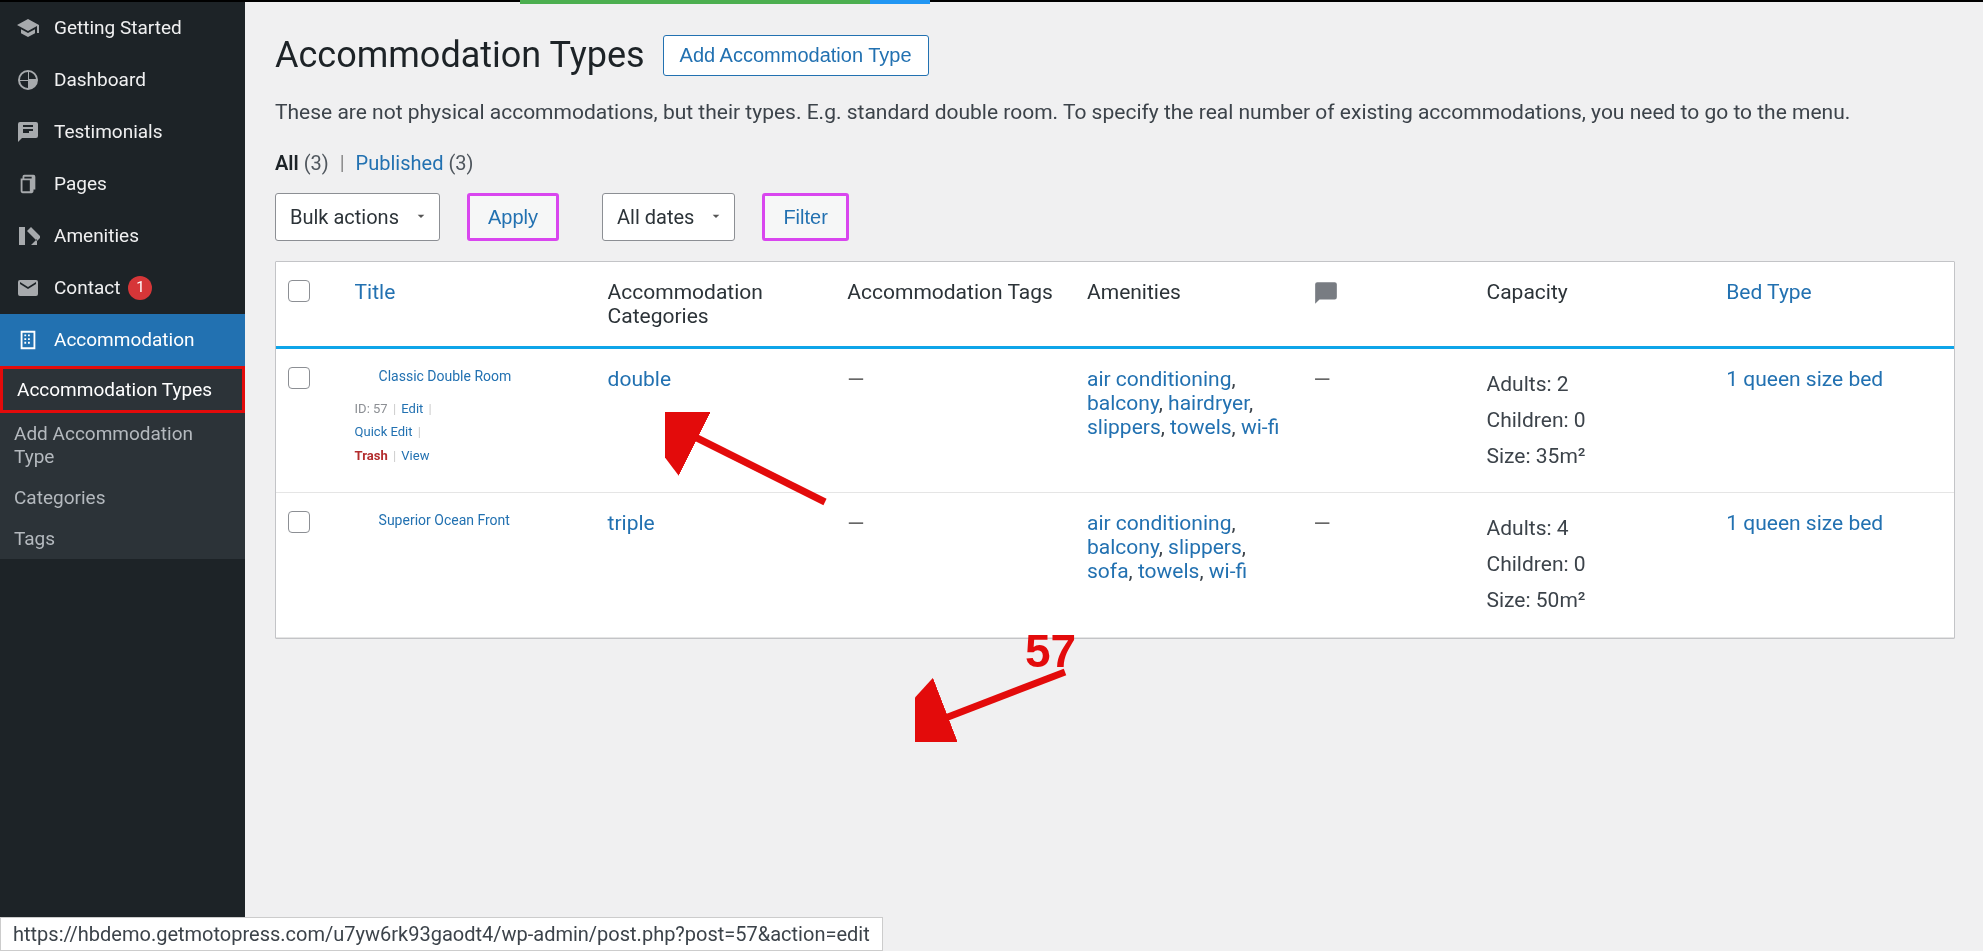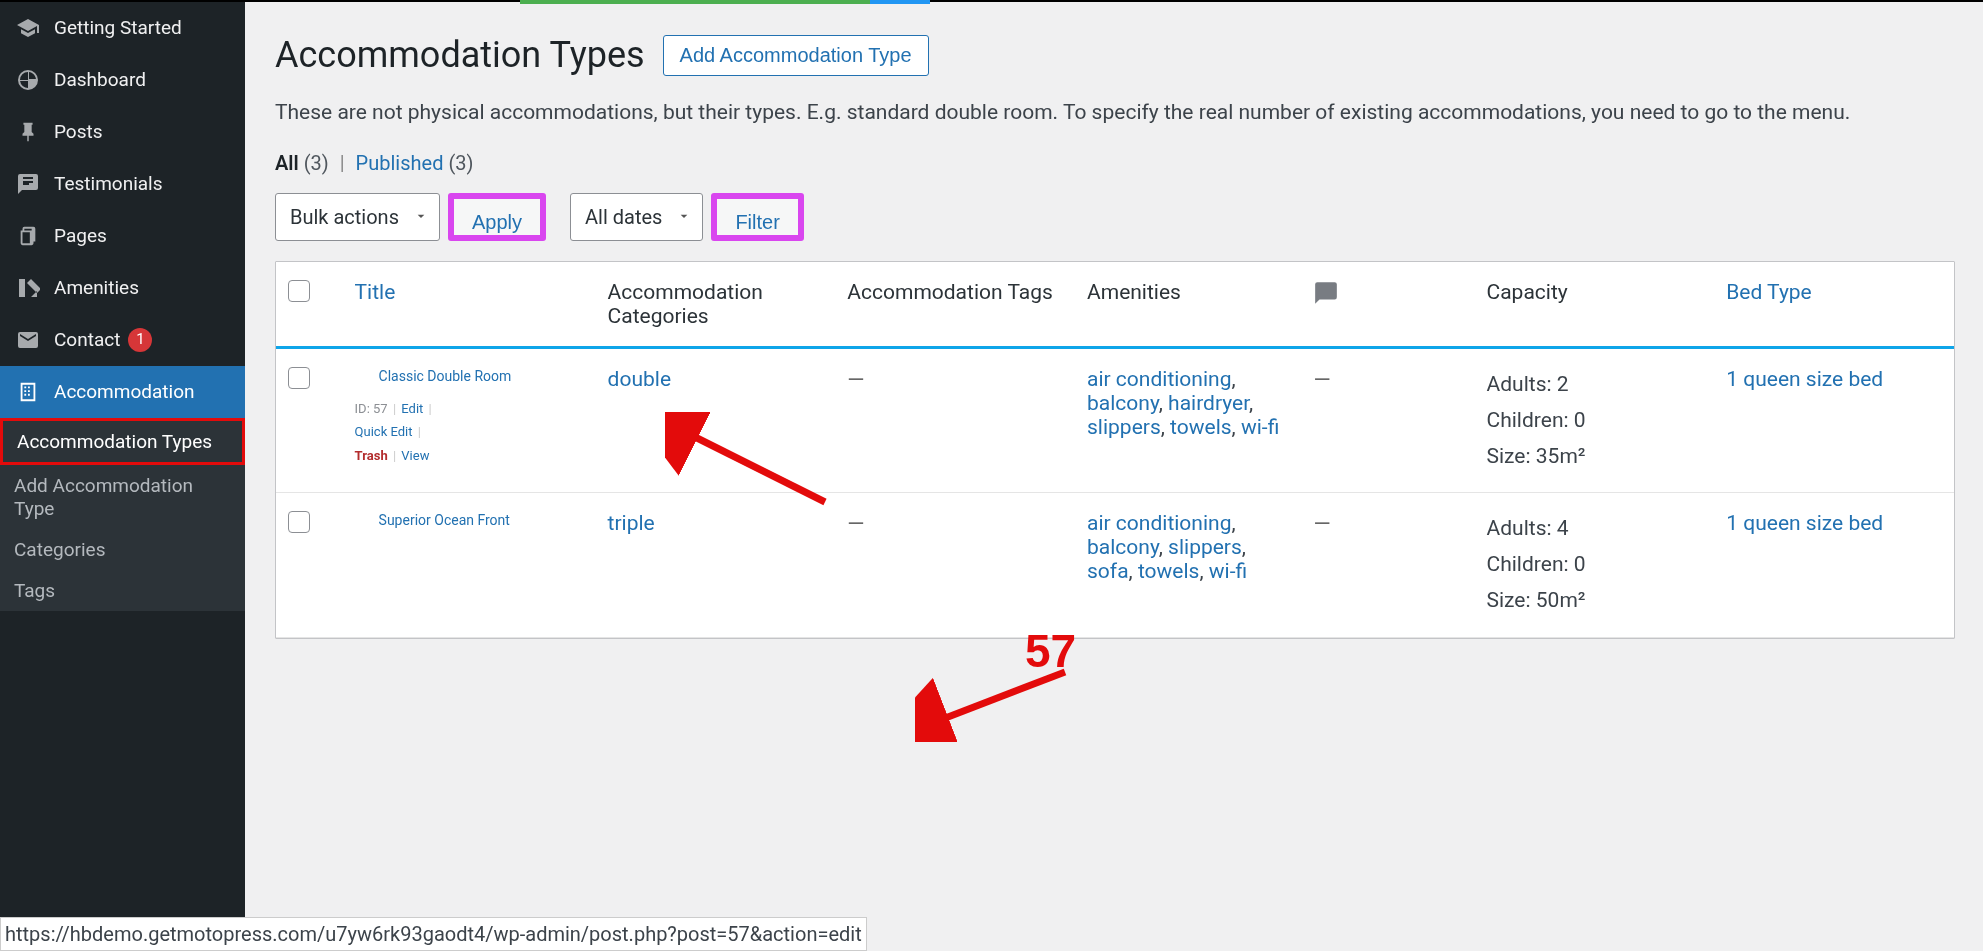--- a/index.html
+++ b/index.html
@@ -42,24 +42,24 @@
   .btn-primary-outline { border:1px solid #2271b1; color:#2271b1; background:#fff; padding:8px 16px; font-size:20px; border-radius:3px; cursor:pointer; }
 
   .description { font-size:21px; color:#3c434a; margin-top:22px; line-height:1.4; max-width:1680px; }
 
   .subsubsub { margin-top:24px; font-size:20px; }
   .subsubsub .filter-link { color:#2271b1; cursor:pointer; }
   .subsubsub .count { color:#50575e; }
   .subsubsub .sep { color:#888; margin:0 6px; }
   .subsubsub .current-filter { color:#1d2327; font-weight:600; }
 
-  .tablenav { display:flex; align-items:flex-start; gap:8px; margin-top:18px; position:relative; }
+  .tablenav { display:flex; align-items:flex-start; gap:27px; margin-top:18px; position:relative; }
   .select-wrap { position:relative; background:#fff; border:1px solid #8c8f94; border-radius:3px; height:48px; display:flex; align-items:center; padding:0 40px 0 14px; font-size:20px; color:#2c3338; cursor:pointer; }
   .select-wrap .chev { position:absolute; right:10px; top:50%; transform:translateY(-50%); }
-  .btn-secondary { border:6px solid #d946ef; color:#2271b1; background:#f6f7f7; padding:12px 18px; height:48px; font-size:20px; border-radius:3px; cursor:pointer; }
+  .btn-secondary { border:3px solid #d946ef; color:#2271b1; background:#f6f7f7; padding:6px 18px; height:48px; font-size:20px; border-radius:3px; cursor:pointer; }
 
   
   .list-table { width:1680px; margin-top:20px; background:#fff; border:1px solid #c3c4c7; border-radius:1px; }
   .list-table table { width:100%; border-collapse:collapse; table-layout:fixed; }
   .list-table thead th { text-align:left; font-weight:400; font-size:21px; color:#2c3338; padding:18px 12px; border-bottom:3px solid #0ea5e9; vertical-align:top; }
   .list-table tbody td { text-align:left; font-size:21px; padding:18px 12px; vertical-align:top; border-bottom:1px solid #e5e5e5; }
   .list-table a { color:#2271b1; text-decoration:none; cursor:pointer; }
   .list-table .sortable { color:#2271b1; cursor:pointer; }
   .checkbox-cell { width:48px; text-align:center; }
   input[type=checkbox].cb { width:22px; height:22px; border:1px solid #8c8f94; border-radius:4px; cursor:pointer; appearance:none; background:#fff; }
@@ -71,21 +71,21 @@
   .row-actions .sep { color:#ccc; margin:0 2px; }
   .amenities-cell span.sep { color:#3c434a; }
   .dash { color:#666; font-size:22px; }
   .capacity-cell { line-height:1.7; }
   .comments-icon svg { fill:#787c82; }
 
   
   .annotation-layer { position:absolute; left:0; top:0; width:100%; height:100%; pointer-events:none;padding-left:40px; }
   .big-number { position:absolute; font-size:46px; font-weight:600; color:#e30b0b; font-family: Arial, sans-serif; }
 
-  .status-bar { position:absolute; left:0; bottom:0; background:#fff; border:1px solid #ccc; padding:4px 4px; font-size:20px; color:#3c434a; }
+  .status-bar { position:absolute; left:0; bottom:0; background:#fff; border:1px solid #ccc; padding:4px 12px; font-size:20px; color:#3c434a; }
 
 </style>
 </head>
 <body>
 
 <div class="top-strip">
   <div class="green-bar"></div>
   <div class="blue-bar"></div>
 </div>
 
@@ -104,28 +104,20 @@
 
     <div class="menu-item">
       <span class="icon">
         <svg width="24" height="24" viewBox="0 0 24 24">
             <path d="M12 2a10 10 0 100 20 10 10 0 000-20zm1 2.07c3.61.45 6.48 3.32 6.93 6.93H13V4.07zM4 12a8 8 0 018-8v8H4zm8 8a8 8 0 01-7.93-7H12v7z"></path>
           </svg>
       </span>
       <span>Dashboard</span>
     </div>
 
-    <div class="menu-item">
-      <span class="icon">
-        <svg width="22" height="22" viewBox="0 0 24 24">
-            <path d="M16 12V4h1V2H7v2h1v8l-2 2v2h5.2v6h1.6v-6H18v-2l-2-2z"></path>
-          </svg>
-      </span>
-      <span>Posts</span>
-    </div>
 
 
     <div class="menu-item">
       <span class="icon">
         <svg width="24" height="24" viewBox="0 0 24 24">
             <path d="M20 2H4a2 2 0 00-2 2v18l4-4h14a2 2 0 002-2V4a2 2 0 00-2-2zM7 9h10v2H7V9zm6 4H7v-2h6v2zm4-6H7V5h10v2z"></path>
           </svg>
       </span>
       <span>Testimonials</span>
     </div>

